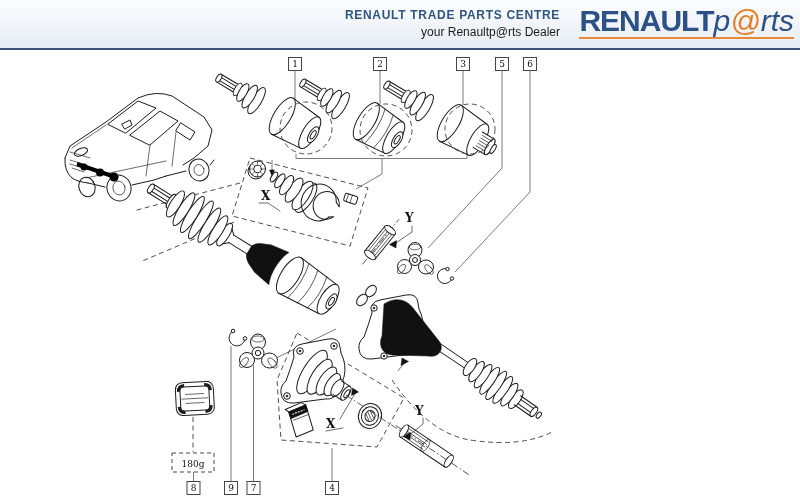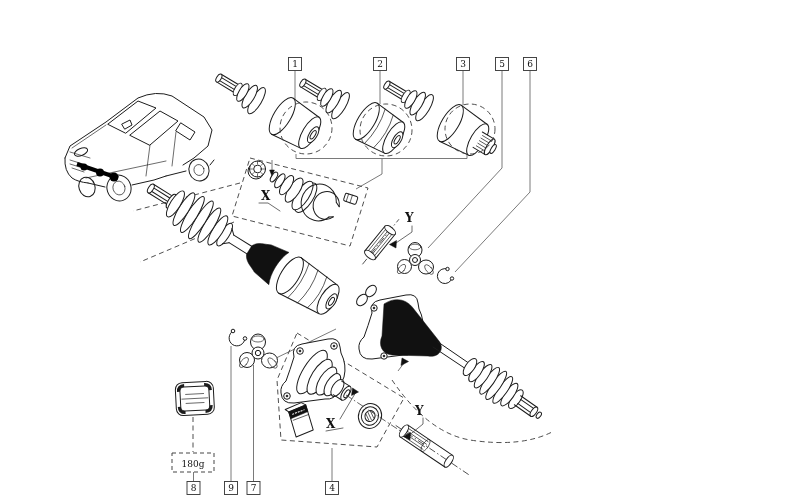--- a/index.html
+++ b/index.html
@@ -25,20 +25,30 @@
   svg .cbox rect{fill:#fff;stroke:#3c3c3c;stroke-width:.95;}
   svg .cbox text{font-family:"DejaVu Serif",serif;font-size:9px;fill:#101010;text-anchor:middle;}
   svg .lbl{font-family:"DejaVu Serif",serif;font-weight:bold;font-size:12px;fill:#101010;}
   svg .wt{font-family:"DejaVu Serif",serif;font-size:11px;fill:#101010;text-anchor:middle;}
 </style>
 </head>
 <body>
 
 <div class="page">
 
+  <div class="header">
+    <div class="centre-text">
+      <div class="centre-title">RENAULT TRADE PARTS CENTRE</div>
+      <div class="centre-sub">your Renaultp@rts Dealer</div>
+    </div>
+    <div class="logo">
+      <span class="logo-line"><span class="logo-brand">RENAULT</span><span class="logo-p">p</span><span class="logo-at">@</span><span class="logo-rts">rts</span></span>
+      <div class="logo-rule"></div>
+    </div>
+  </div>
 
   <div class="stage">
   <svg viewBox="0 0 800 448" width="800" height="448">
 
     <g transform="translate(62,38)">
       <ellipse class="k" cx="25" cy="99" rx="8" ry="10" transform="rotate(-18 25 99)"></ellipse>
       <ellipse class="kw" cx="57" cy="100" rx="12" ry="13" transform="rotate(-18 57 100)"></ellipse>
       <ellipse class="k thin" cx="57" cy="100" rx="6" ry="7" transform="rotate(-18 57 100)"></ellipse>
       <ellipse class="kw" cx="137" cy="82" rx="10" ry="11" transform="rotate(-18 137 82)"></ellipse>
       <ellipse class="k thin" cx="137" cy="82" rx="5" ry="5.5" transform="rotate(-18 137 82)"></ellipse>

